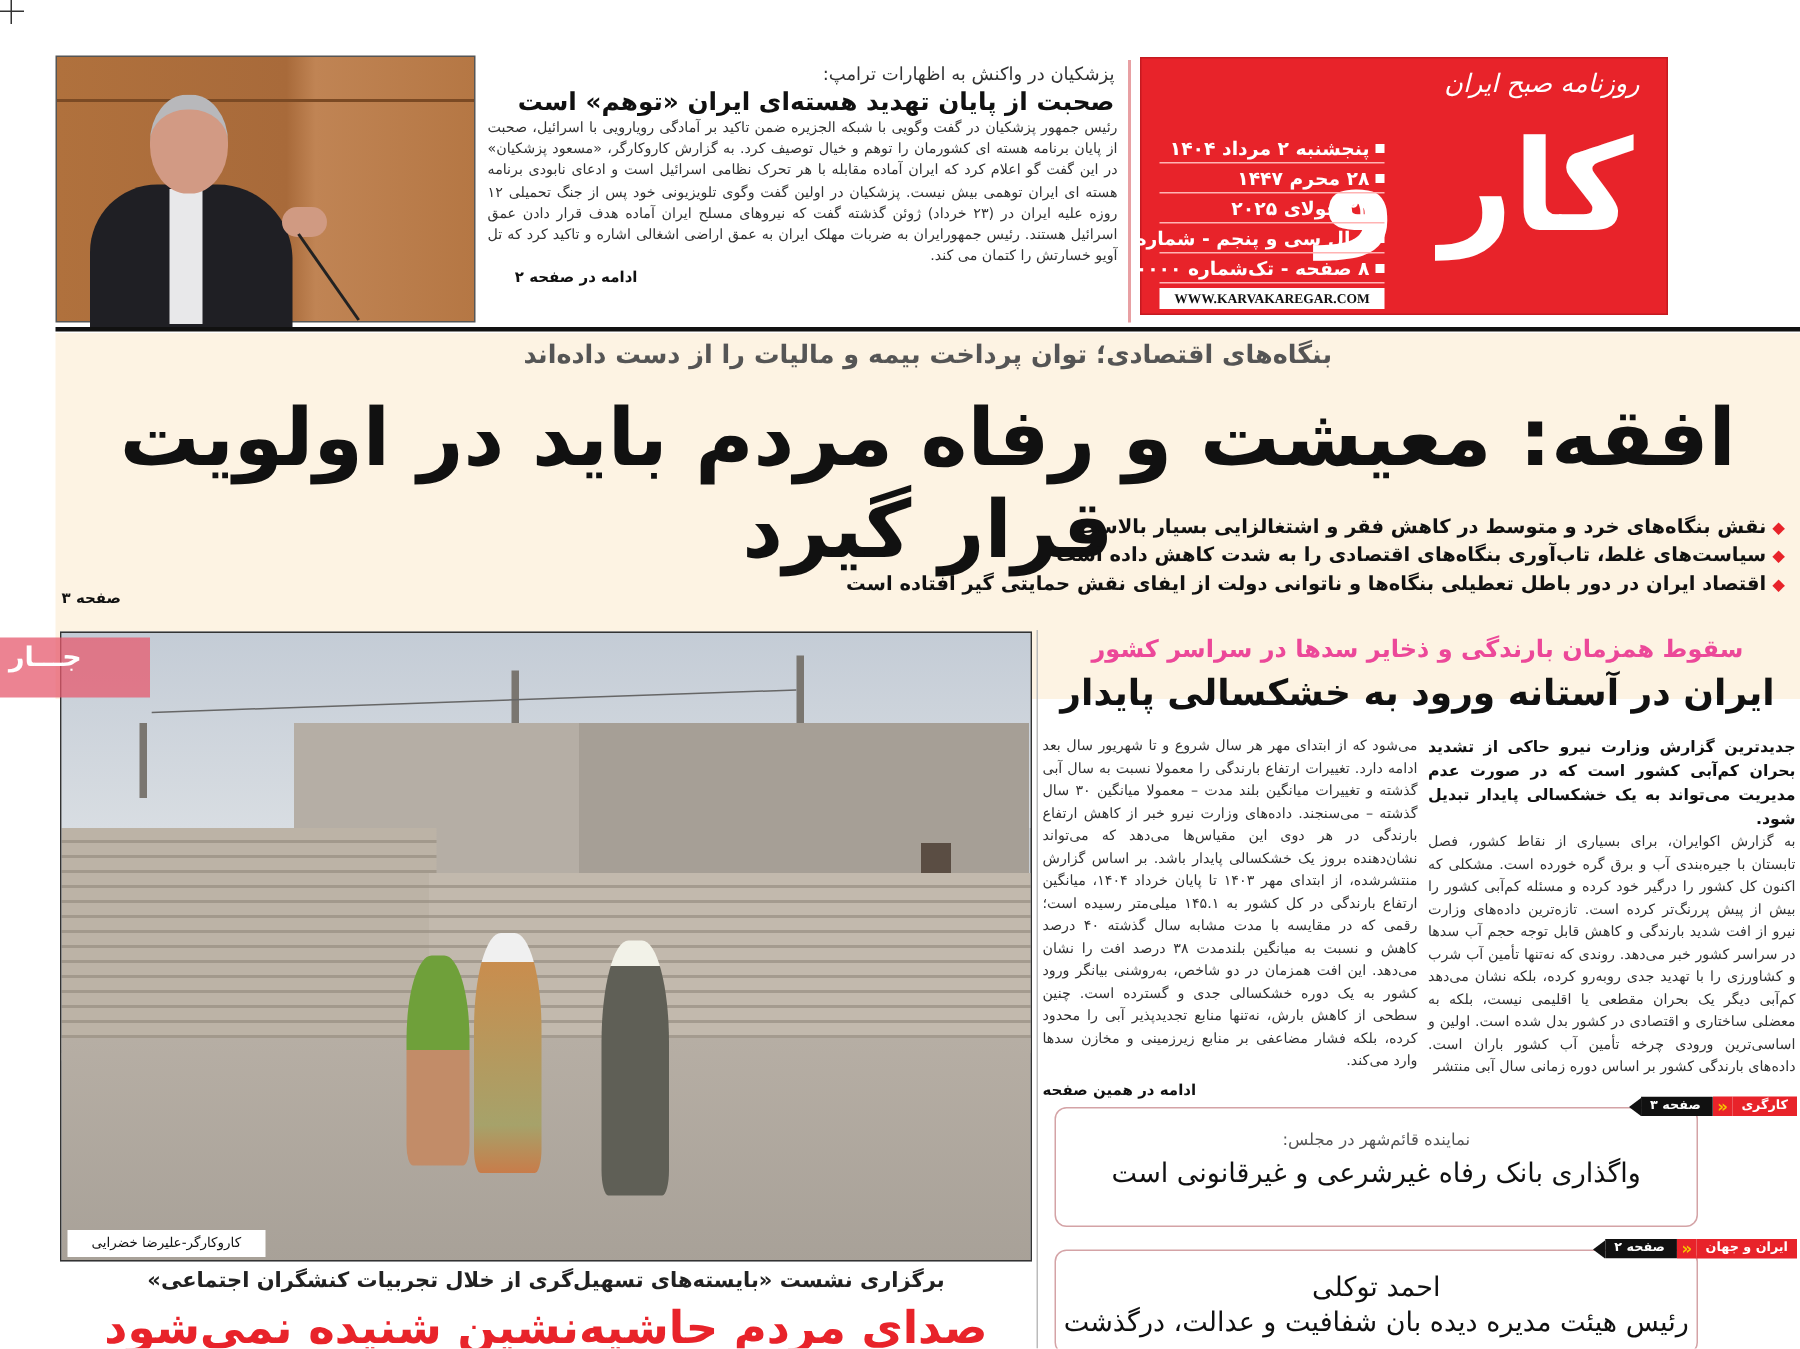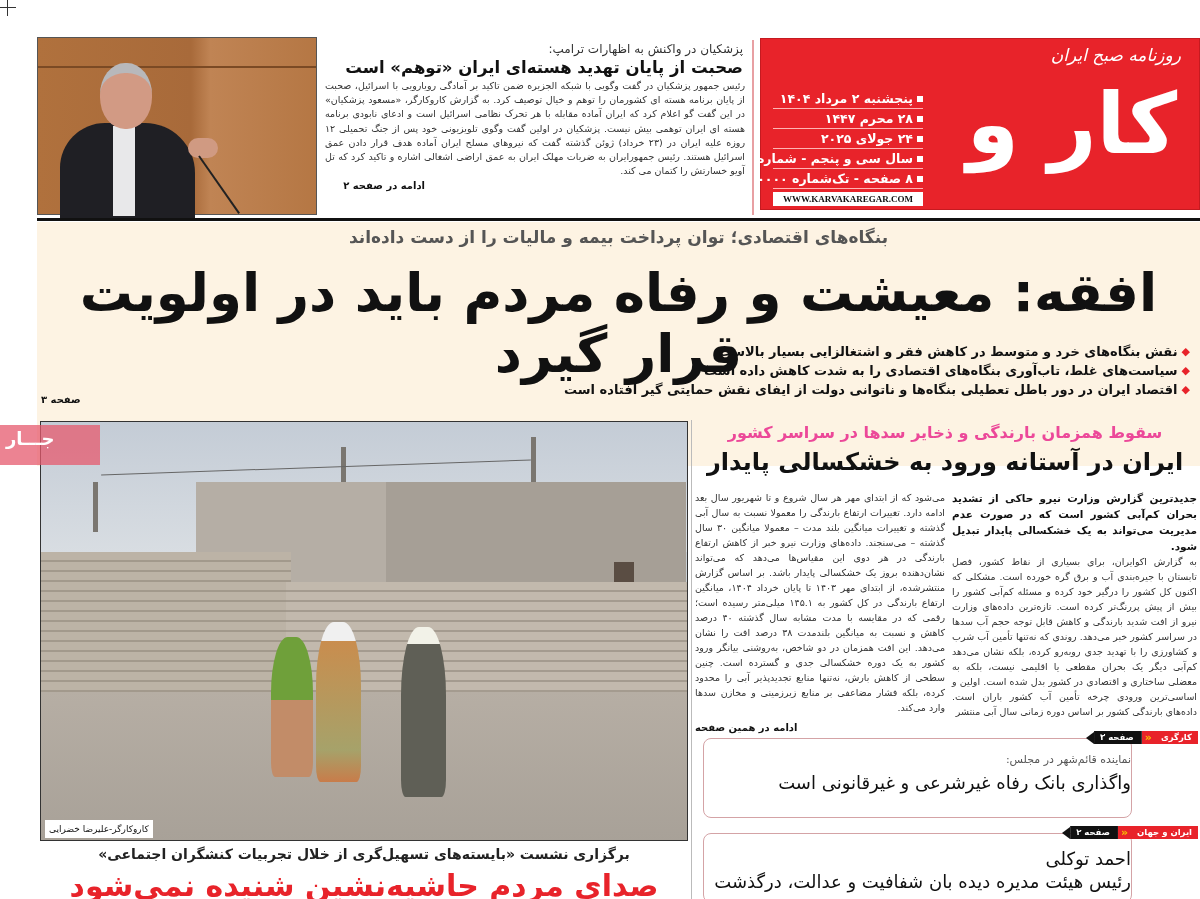--- a/index.html
+++ b/index.html
@@ -4,21 +4,21 @@
 <style>
   *{box-sizing:border-box;margin:0;padding:0}
   html,body{width:1200px;height:899px;overflow:hidden;background:#fff}
   body{position:relative;font-family:"DejaVu Sans",sans-serif;color:#111;direction:rtl}
   .abs{position:absolute}
   .crop-mark{left:0;top:0;width:16px;height:16px}
   .crop-mark:before{content:"";position:absolute;left:7px;top:0;width:1px;height:16px;background:#333}
   .crop-mark:after{content:"";position:absolute;left:0;top:7px;width:16px;height:1px;background:#333}
 
   
-  .masthead{left:760px;top:38px;width:440px;height:172px;background:#e8232a;border:1px solid #c51a20}
+  .masthead{left:760px;top:38px;width:352px;height:172px;background:#e8232a;border:1px solid #c51a20}
   .mast-tagline{right:18px;top:6px;color:#fff;font-family:"DejaVu Serif",serif;font-style:italic;font-size:17px}
   .mast-logo{right:22px;top:18px;color:#fff;font-family:"DejaVu Sans",sans-serif;font-weight:bold;font-size:84px;letter-spacing:-2px;line-height:1.6}
   .mast-info{left:12px;top:50px;width:150px;color:#fff;font-size:12.5px;font-weight:bold}
   .mast-info-row{border-bottom:1px solid #ffb3b3;padding:2px 0 2px;white-space:nowrap;display:flex;gap:4px;align-items:center}
   .mast-info-row .sq{width:6px;height:6px;background:#fff;display:inline-block;flex:none}
   .mast-url{left:12px;top:153px;width:150px;height:14px;background:#fff;color:#111;font-family:"Liberation Serif",serif;font-size:9px;font-weight:bold;text-align:center;direction:ltr;line-height:14px}
 
   
   .top-photo{left:37px;top:37px;width:280px;height:178px;border:1px solid #555;background:linear-gradient(90deg,#b0713d 0%,#a86a3a 55%,#c08454 62%,#b57744 100%)}
   .top-photo .wood-line{position:absolute;left:0;right:0;height:2px;background:#7b4a24}
@@ -51,41 +51,41 @@
   .mp-sky{position:absolute;left:0;top:0;width:100%;height:130px;background:linear-gradient(#c4ccd6,#d8dde2)}
   .mp-pole{position:absolute;width:5px;background:#7a7670}
   .mp-wire{position:absolute;height:1px;background:#666}
   .mp-house{position:absolute;left:155px;top:60px;width:490px;height:120px;background:#b5aea5}
   .mp-house-right{position:absolute;left:345px;top:60px;width:300px;height:120px;background:#a69f96}
   .mp-door{position:absolute;left:573px;top:140px;width:20px;height:40px;background:#5a4d43}
   .mp-wall-left{position:absolute;left:0;top:130px;width:250px;height:155px;background:repeating-linear-gradient(180deg,#bcb3a6 0 8px,#a2998c 8px 10px)}
   .mp-wall-right{position:absolute;left:245px;top:160px;width:403px;height:120px;background:repeating-linear-gradient(180deg,#c2b9ad 0 8px,#a49b8f 8px 10px)}
   .mp-ground{position:absolute;left:0;top:270px;width:100%;height:150px;background:linear-gradient(#b6aea4,#a8a198)}
   .mp-fig{position:absolute;border-radius:40% 40% 10% 10%}
-  .photo-credit{left:45px;top:820px;height:18px;padding:0 4px;background:#fff;font-size:9px;line-height:18px;color:#111}
+  .photo-credit{left:45px;top:820px;height:18px;padding:0 16px;background:#fff;font-size:9px;line-height:18px;color:#111}
 
   
   .watermark{left:0;top:425px;width:100px;height:40px;background:rgba(230,90,110,.75)}
   .watermark-text{left:6px;top:428px;color:#fff;font-size:18px;font-weight:bold;letter-spacing:3px}
 
   
   .bl-kicker{left:40px;top:846px;width:648px;text-align:center;font-size:14px;font-weight:bold;color:#222}
   .bl-headline{left:40px;top:868px;width:648px;text-align:center;font-size:30px;color:#e8232a;font-weight:bold;white-space:nowrap;overflow:hidden;height:31px}
 
   
   .dr-kicker{left:690px;top:423px;width:510px;text-align:center;font-size:16px;font-weight:bold;color:#ec4899}
   .dr-headline{left:690px;top:448px;width:510px;text-align:center;font-size:24px;font-weight:900;color:#111}
   .dr-col{font-size:9.5px;line-height:15px;color:#333;text-align:justify;text-align-last:right}
   .dr-col-right{left:952px;top:490px;width:245px}
   .dr-col-left{left:695px;top:490px;width:250px}
   .dr-lead{font-weight:bold;color:#111;font-size:10.5px;line-height:16px}
   .dr-continued{left:695px;top:722px;font-size:10px;font-weight:bold}
 
   
-  .teaser{left:703px;width:429px;border:1.5px solid #d4a3a6;border-radius:8px;text-align:right}
+  .teaser{left:703px;width:429px;border:1.5px solid #d4a3a6;border-radius:8px;text-align:center}
   .teaser1{top:738px;height:80px}
   .teaser2{top:833px;height:70px}
   .tag{right:2px;height:13px;display:flex;align-items:center;font-size:8.5px;color:#fff;font-weight:bold}
   .tag1{top:731px}
   .tag2{top:826px}
   .tag-section{background:#e8232a;padding:0 6px;height:13px;line-height:13px}
   .tag-chev{color:#f6c400;font-size:11px;padding:0 3px;background:#e8232a;height:13px;line-height:13px}
   .tag-page{background:#111;padding:0 8px 0 6px;height:13px;line-height:13px;clip-path:polygon(0 0,100% 0,100% 100%,0 100%,0 0);border-radius:0}
   .tag-page-tip{width:0;height:0;border-top:6.5px solid transparent;border-bottom:6.5px solid transparent;border-left:8px solid #111;transform:rotate(180deg)}
   .teaser-kicker{font-size:11px;color:#555;margin-top:14px}

